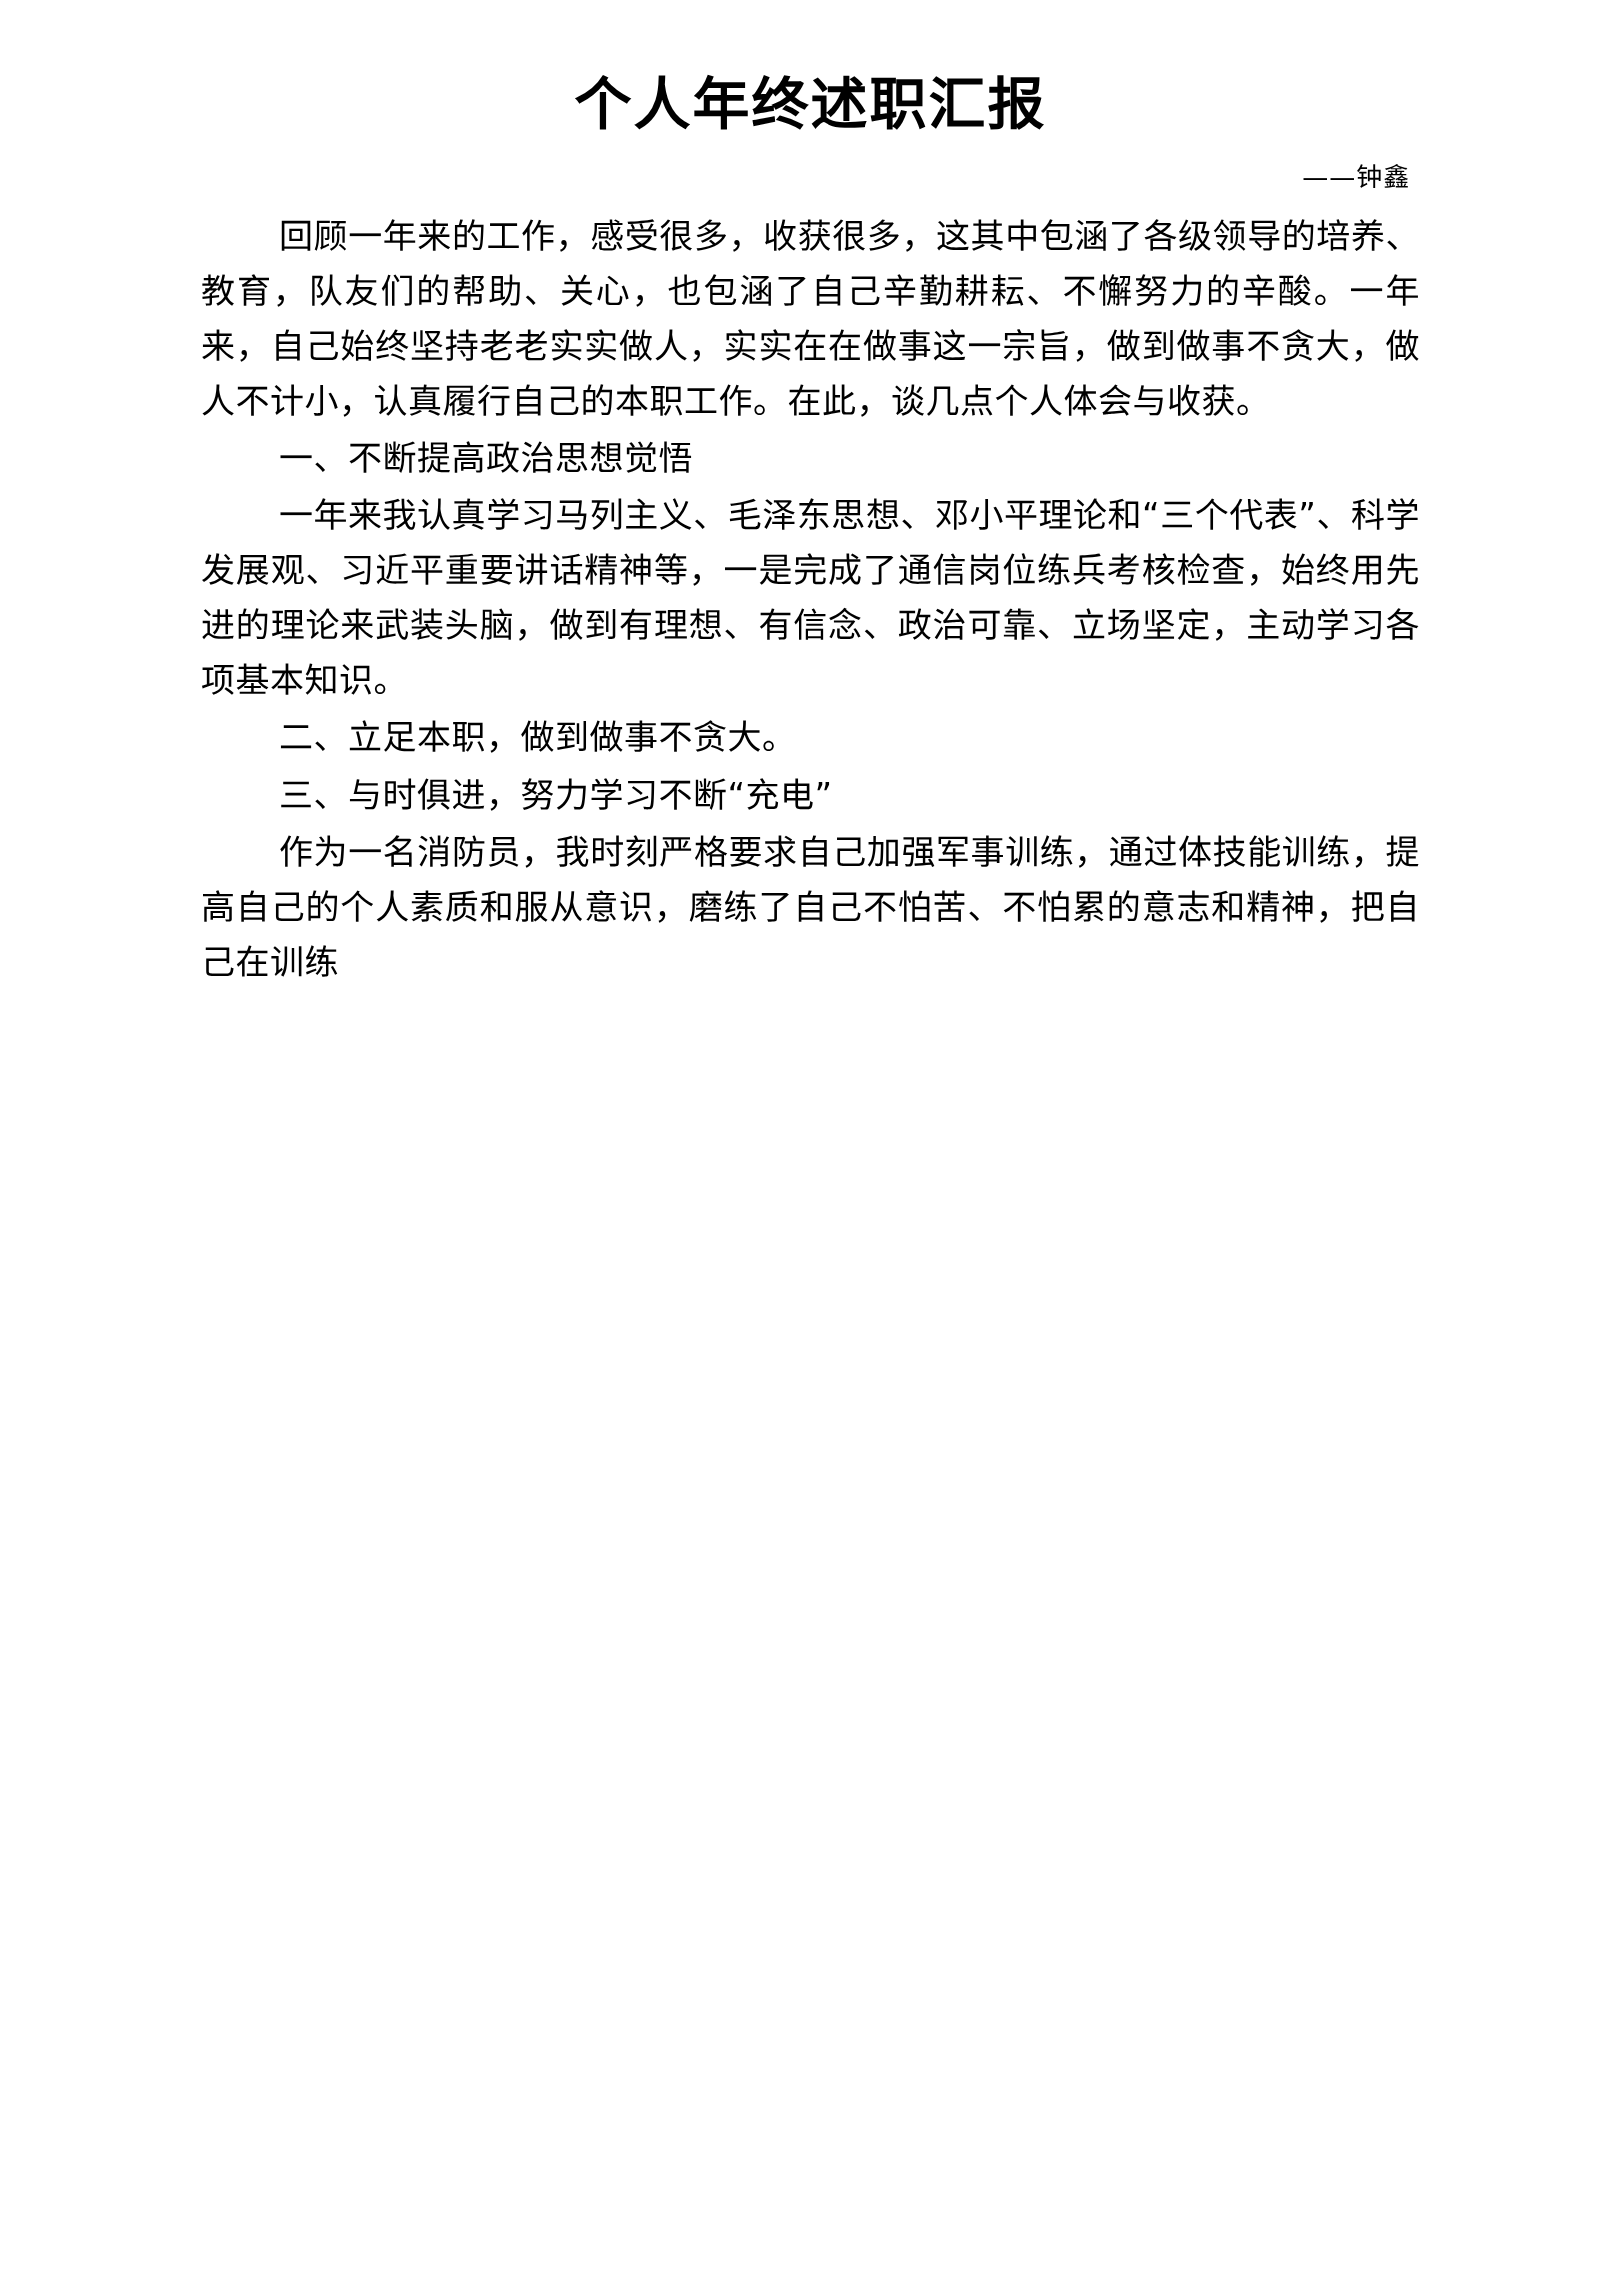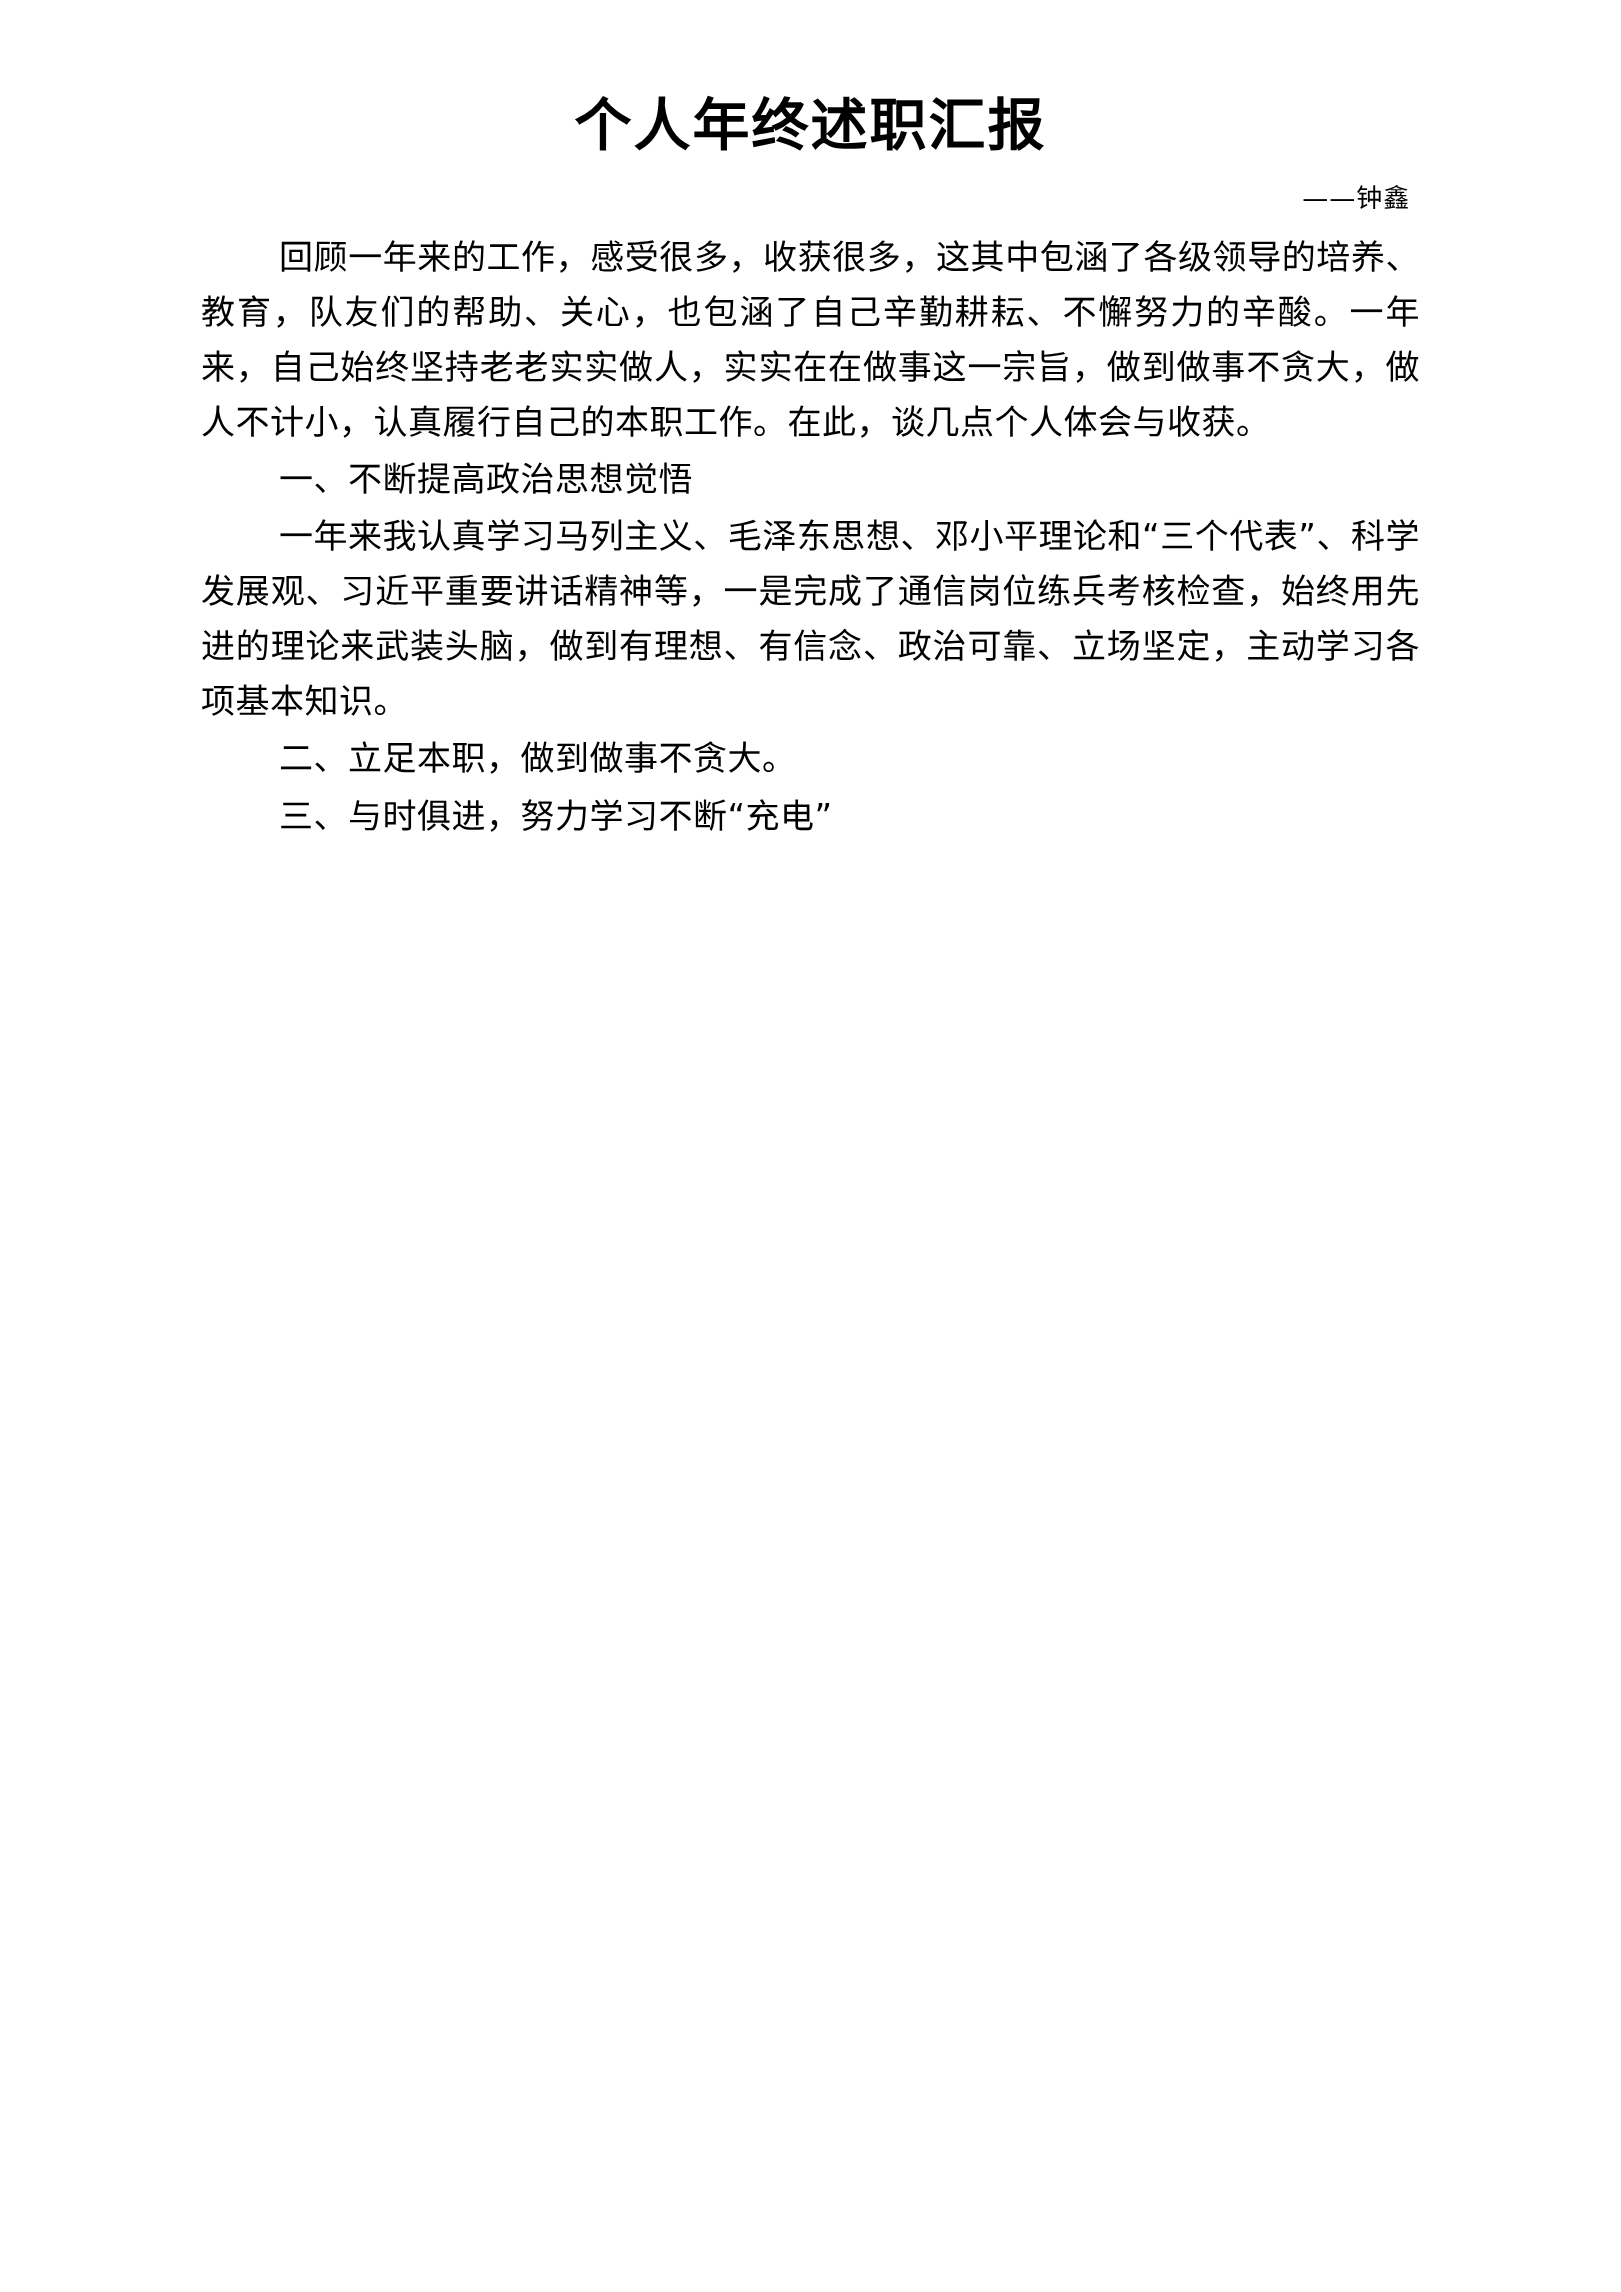--- a/index.html
+++ b/index.html
@@ -13,21 +13,21 @@
     height: 2293px;
     font-family: "DejaVu Sans", "Liberation Sans", sans-serif;
     color: #000000;
     overflow: hidden;
   }
   .page {
     position: relative;
     width: 1621px;
     height: 2293px;
     box-sizing: border-box;
-    padding: 88px 201px 0 201px;
+    padding: 67px 201px 0 201px;
   }
   .doc-title {
     text-align: center;
     font-size: 57px;
     line-height: 1.3;
     font-weight: 700;
     letter-spacing: 2px;
     margin: 0 0 17.6px 0;
   }
   .byline {
@@ -57,15 +57,16 @@
 
   <h1 class="doc-title">个人年终述职汇报</h1>
 
   <div class="byline">——钟鑫</div>
 
   <p class="para">回顾一年来的工作，感受很多，收获很多，这其中包涵了各级领导的培养、教育，队友们的帮助、关心，也包涵了自己辛勤耕耘、不懈努力的辛酸。一年来，自己始终坚持老老实实做人，实实在在做事这一宗旨，做到做事不贪大，做人不计小，认真履行自己的本职工作。在此，谈几点个人体会与收获。</p>
   <p class="para">一、不断提高政治思想觉悟</p>
   <p class="para">一年来我认真学习马列主义、毛泽东思想、邓小平理论和“三个代表”、科学发展观、习近平重要讲话精神等，一是完成了通信岗位练兵考核检查，始终用先进的理论来武装头脑，做到有理想、有信念、政治可靠、立场坚定，主动学习各项基本知识。</p>
   <p class="para">二、立足本职，做到做事不贪大。</p>
   <p class="para">三、与时俱进，努力学习不断“充电”</p>
+  <p class="para last">作为一名消防员，我时刻严格要求自己加强军事训练，通过体技能训练，提高自己的个人素质和服从意识，磨练了自己不怕苦、不怕累的意志和精神，把自己在训练</p>
 
 </div>
 
 
 </body></html>

